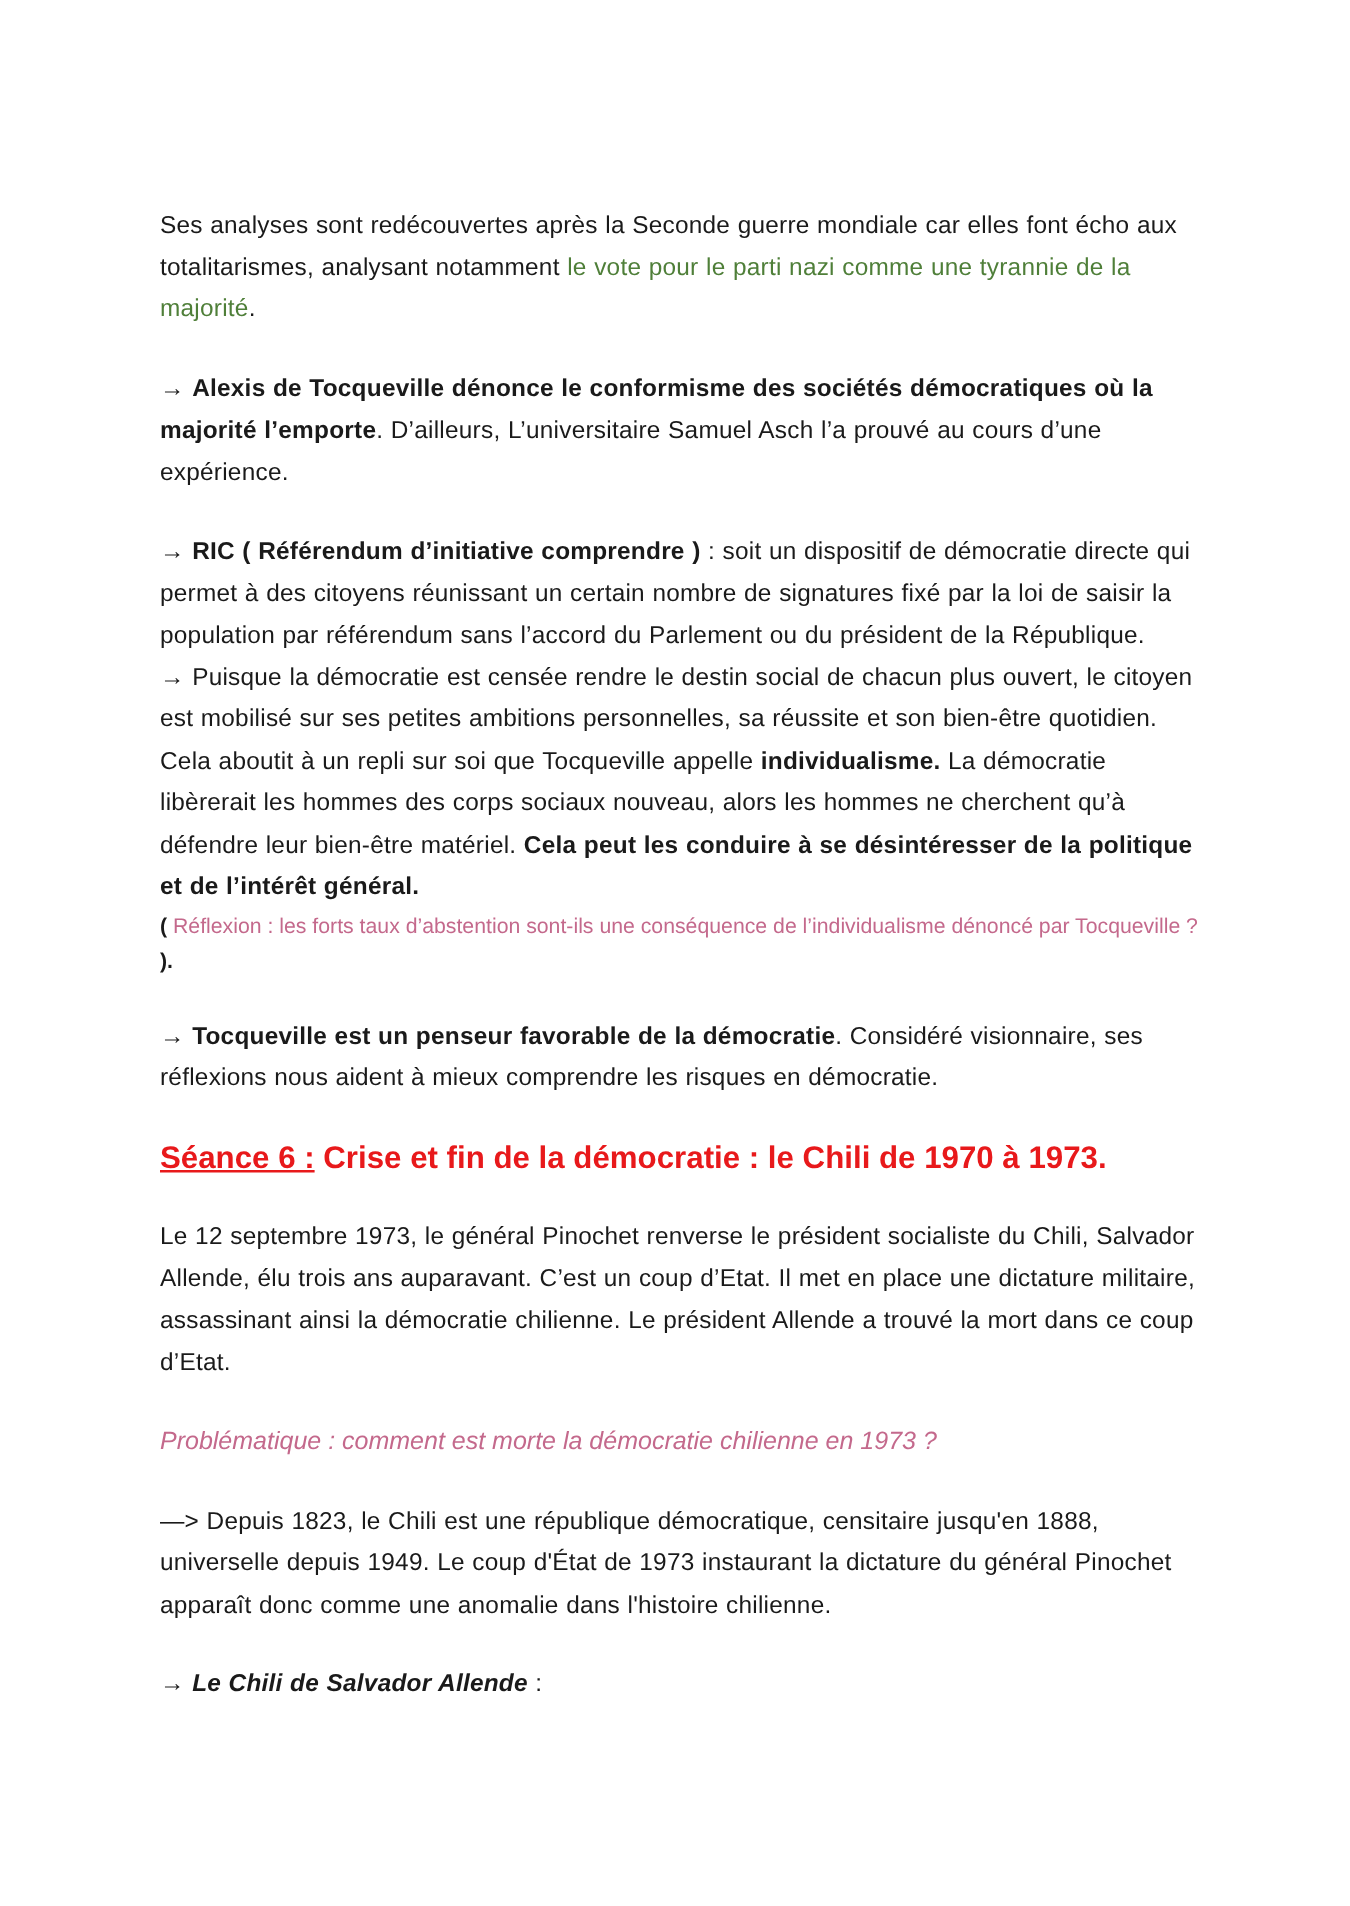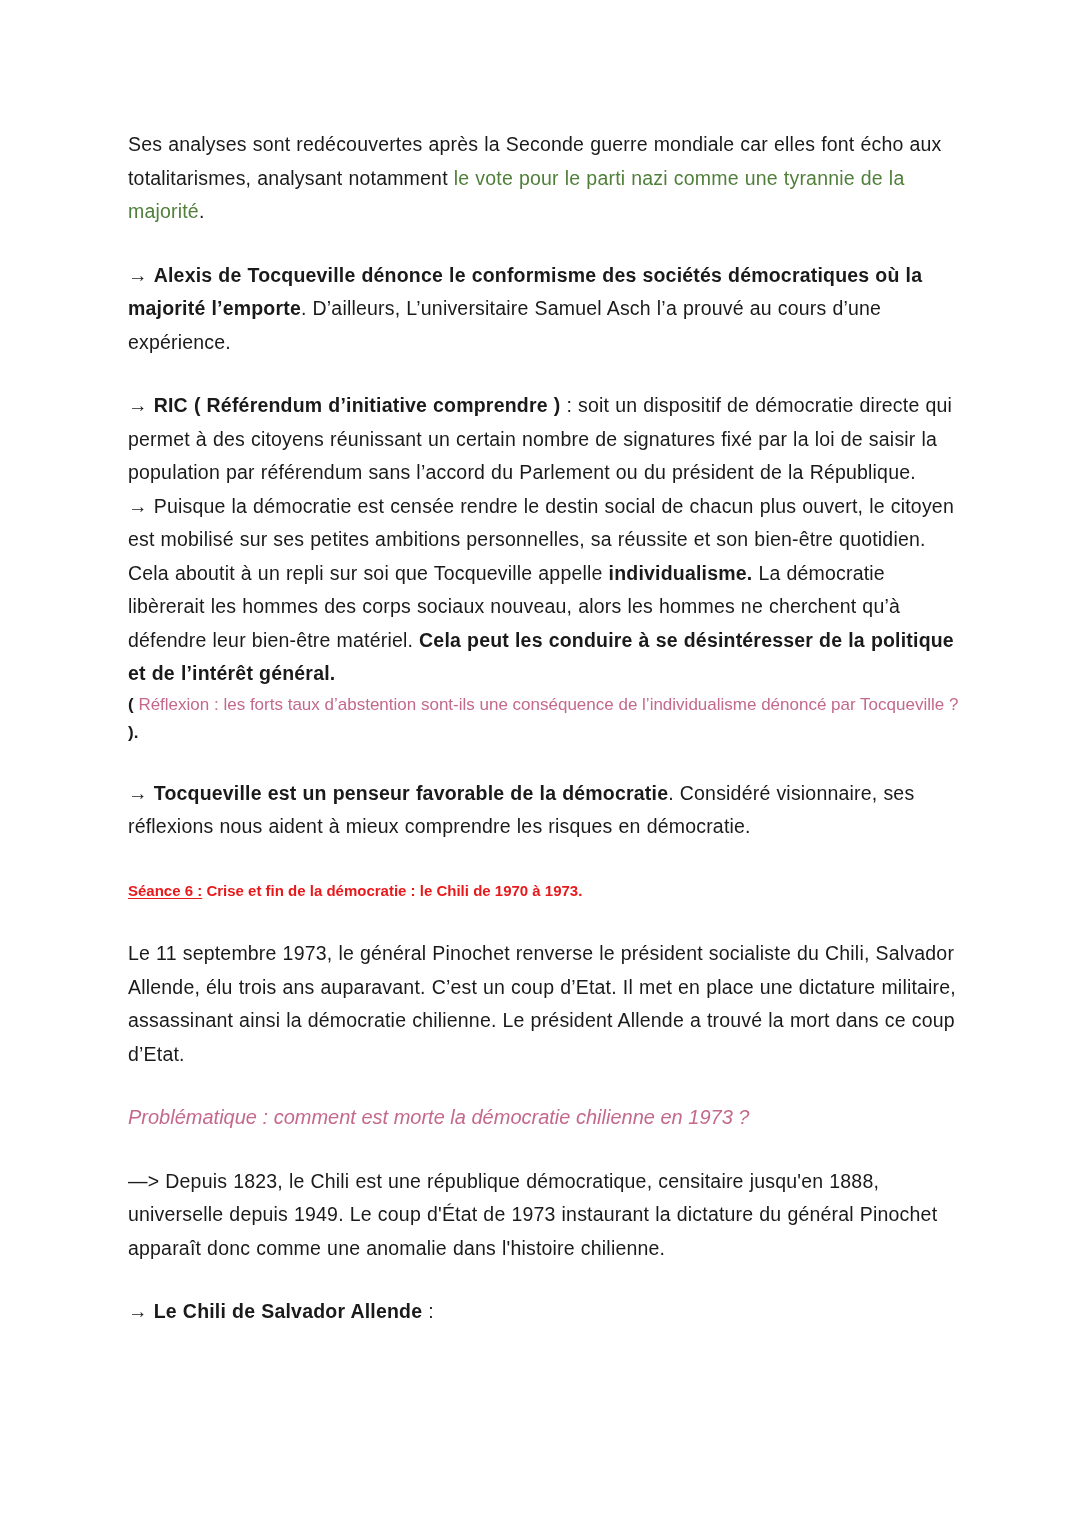--- a/index.html
+++ b/index.html
@@ -19,48 +19,49 @@
   .page {
     position: relative;
     width: 1080px;
     height: 1525px;
     background: #ffffff;
     box-sizing: border-box;
     padding: 128px 120px 0 128px;
   }
   .doc-body {
     width: 835px;
+    margin-top: 36px;
   }
   p.para {
     margin: 0 0 30px 0;
     font-size: 19.5px;
     line-height: 33.5px;
     letter-spacing: 0.01em;
     color: #1a1a1a;
     text-align: left;
     word-spacing: 0.02em;
   }
   p.para.tight {
     margin-bottom: 0;
   }
   p.para.nogap {
     margin-top: 0;
   }
   .b { font-weight: bold; }
-  .bi { font-weight: bold; }
+  .bi { font-weight: bold; font-style: italic; }
   .u { text-decoration: underline; }
   .arrow {
     font-weight: normal;
     font-size: 19.5px;
   }
   .green { color: #4f7f39; }
 
   p.heading-red {
     margin: 0 0 30px 0;
-    font-size: 15px;
+    font-size: 25px;
     line-height: 33.5px;
     font-weight: bold;
     color: #e8191b;
   }
   p.heading-red .u {
     text-decoration: underline;
     text-underline-offset: 2px;
   }
 
   p.note {
@@ -96,21 +97,21 @@
     <p class="para tight"><span class="arrow">→</span> <span class="b">RIC ( Référendum d’initiative comprendre )</span><span> : soit un dispositif de démocratie directe qui permet à des citoyens réunissant un certain nombre de signatures fixé par la loi de saisir la population par référendum sans l’accord du Parlement ou du président de la République.</span></p>
 
     <p class="para tight"><span class="arrow">→</span><span> Puisque la démocratie est censée rendre le destin social de chacun plus ouvert, le citoyen est mobilisé sur ses petites ambitions personnelles, sa réussite et son bien-être quotidien. Cela aboutit à un repli sur soi que Tocqueville appelle </span><span class="b">individualisme.</span><span> La démocratie libèrerait les hommes des corps sociaux nouveau, alors les hommes ne cherchent qu’à défendre leur bien-être matériel. </span><span class="b">Cela peut les conduire à se désintéresser de la politique et de l’intérêt général.</span></p>
 
     <p class="note"><span>( </span><span class="inner">Réflexion : les forts taux d’abstention sont-ils une conséquence de l’individualisme dénoncé par Tocqueville ? </span><span>).</span></p>
 
     <p class="para"><span class="arrow">→</span> <span class="b">Tocqueville est un penseur favorable de la démocratie</span><span>. Considéré visionnaire, ses réflexions nous aident à mieux comprendre les risques en démocratie.</span></p>
 
     <p class="heading-red"><span class="u">Séance 6 :</span><span> Crise et fin de la démocratie : le Chili de 1970 à 1973.</span></p>
 
-    <p class="para"><span>Le 11 septembre 1973, le général Pinochet renverse le président socialiste du Chili, Salvador Allende, élu trois ans auparavant. C’est un coup d’Etat. Il met en place une dictature militaire, assassinant ainsi la démocratie chilienne. Le président Allende a trouvé la mort dans ce coup d’Etat.</span></p>
+    <p class="para"><span>Le 12 septembre 1973, le général Pinochet renverse le président socialiste du Chili, Salvador Allende, élu trois ans auparavant. C’est un coup d’Etat. Il met en place une dictature militaire, assassinant ainsi la démocratie chilienne. Le président Allende a trouvé la mort dans ce coup d’Etat.</span></p>
 
     <p class="problematique"><span>Problématique : comment est morte la démocratie chilienne en 1973 ?</span></p>
 
     <p class="para"><span>—&gt; </span><span>Depuis 1823, le Chili est une république démocratique, censitaire jusqu'en 1888, universelle depuis 1949. Le coup d'État de 1973 instaurant la dictature du général Pinochet apparaît donc comme une anomalie dans l'histoire chilienne.</span></p>
 
     <p class="para"><span class="arrow">→</span> <span class="bi">Le Chili de Salvador Allende</span><span> :</span></p>
 
 
   </div>
 </div>

